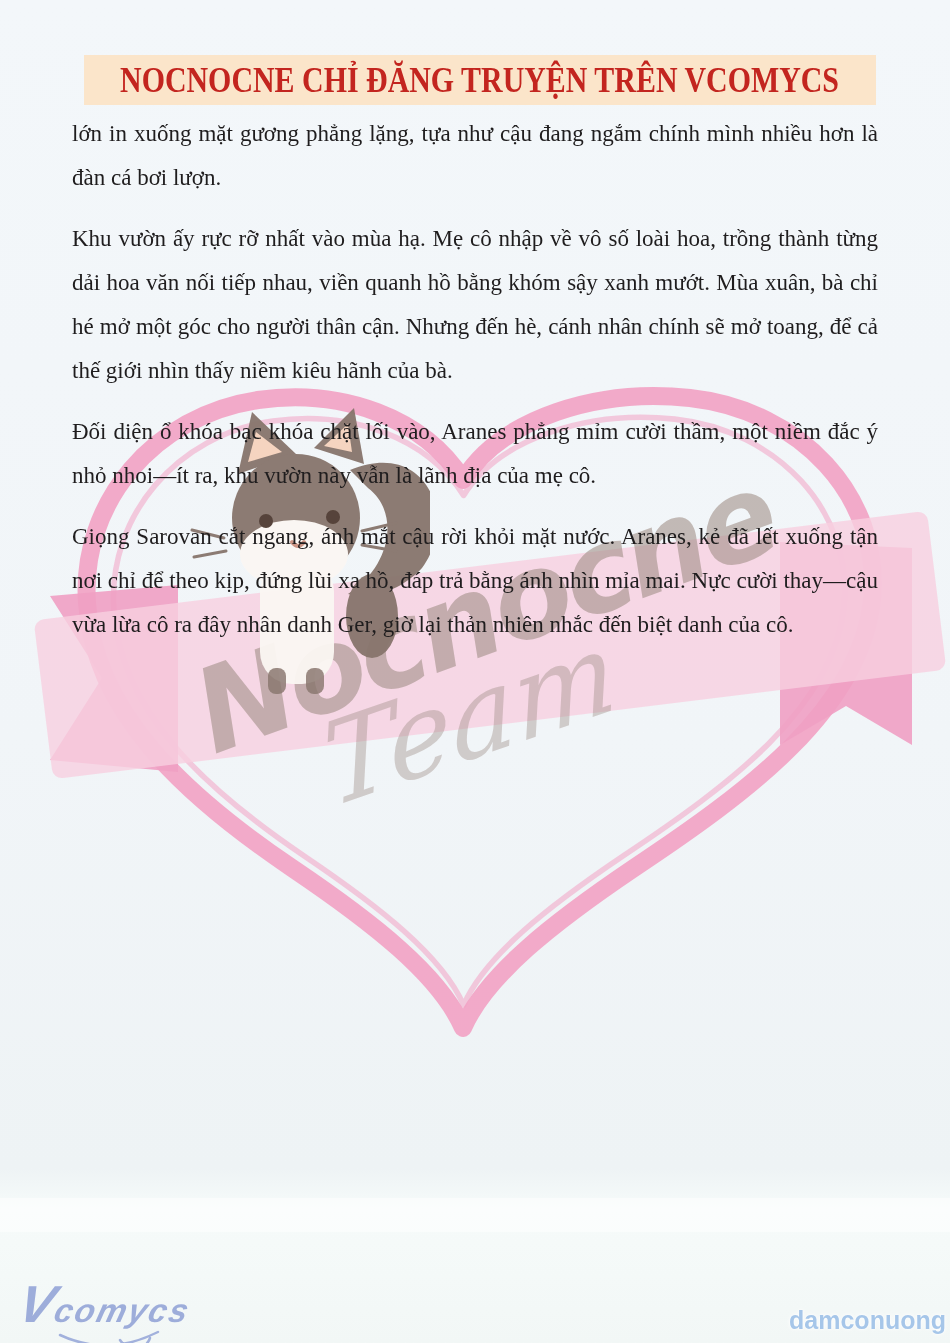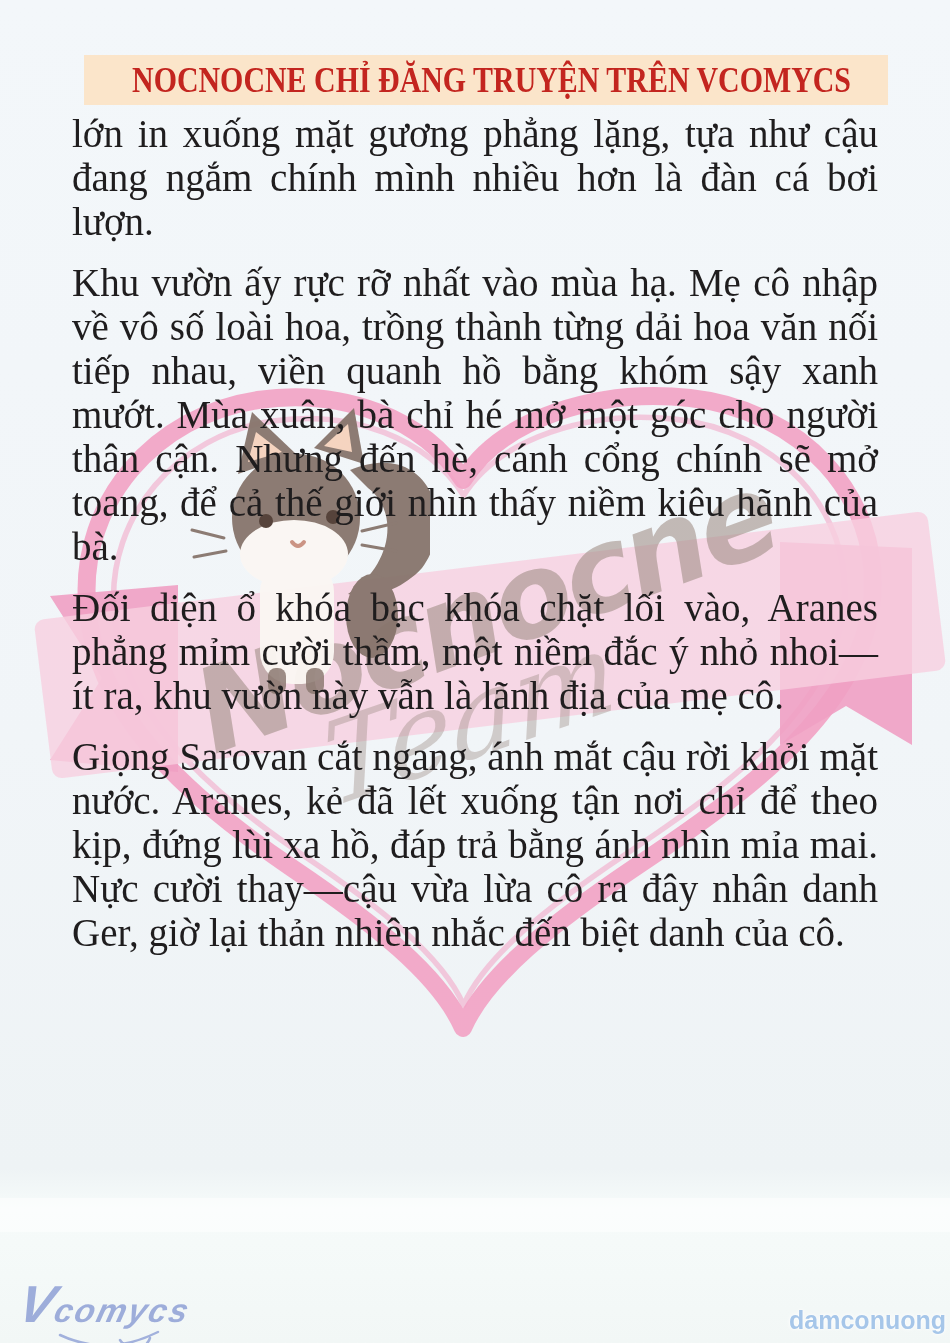--- a/index.html
+++ b/index.html
@@ -20,30 +20,30 @@
   .wm-script{
     position:absolute;left:300px;top:662px;width:340px;text-align:center;z-index:1;
     font-family:"DejaVu Serif","Liberation Serif",serif;font-style:italic;font-weight:400;
     font-size:112px;color:rgba(158,141,132,.40);
     transform:rotate(-19deg) skewX(-12deg);white-space:nowrap;line-height:1;
   }
   .light-band{position:absolute;left:0;top:1198px;width:950px;height:34px;background:rgba(255,255,255,.5);z-index:0;}
   
   .header-banner{
     position:absolute;left:84px;top:55px;width:792px;height:50px;z-index:3;
-    background:#fbe5ca;display:flex;align-items:center;justify-content:center;overflow:hidden;padding-left:12px;
+    background:#fbe5ca;display:flex;align-items:center;justify-content:center;overflow:hidden;
   }
   .header-banner span{
     font-weight:bold;font-size:34px;color:#c3251f;white-space:nowrap;
     transform:scaleX(.88) scaleY(1.08);letter-spacing:0;
   }
   
   .story{position:absolute;left:72px;top:112px;width:806px;z-index:3;color:#1f1d1e;}
   .story p{
-    margin:0 0 17px 0;font-size:39px;line-height:44px;font-weight:500;
+    margin:0 0 17px 0;font-size:23px;line-height:44px;font-weight:500;
     text-align:justify;text-align-last:left;
   }
   
   .vcomycs-logo{
     position:absolute;left:20px;top:1278px;z-index:3;color:#8fa0d6;
     font-family:"Liberation Sans","DejaVu Sans",sans-serif;font-style:italic;font-weight:bold;
     display:flex;align-items:baseline;opacity:.85;
   }
   .vcomycs-logo .logo-v{font-size:52px;transform:skewX(-14deg);line-height:1;}
   .vcomycs-logo .logo-rest{font-size:33px;letter-spacing:2px;transform:skewX(-14deg);line-height:1;}
@@ -120,21 +120,21 @@
   </svg>
 
   <div class="light-band"></div>
 
   <div class="header-banner">
     <span>NOCNOCNE CHỈ ĐĂNG TRUYỆN TRÊN VCOMYCS</span>
   </div>
 
   <div class="story">
       <p>lớn in xuống mặt gương phẳng lặng, tựa như cậu đang ngắm chính mình nhiều hơn là đàn cá bơi lượn.</p>
-      <p>Khu vườn ấy rực rỡ nhất vào mùa hạ. Mẹ cô nhập về vô số loài hoa, trồng thành từng dải hoa văn nối tiếp nhau, viền quanh hồ bằng khóm sậy xanh mướt. Mùa xuân, bà chỉ hé mở một góc cho người thân cận. Nhưng đến hè, cánh cổng chính sẽ mở toang, để cả thế giới nhìn thấy niềm kiêu hãnh của bà.</p>
+      <p>Khu vườn ấy rực rỡ nhất vào mùa hạ. Mẹ cô nhập về vô số loài hoa, trồng thành từng dải hoa văn nối tiếp nhau, viền quanh hồ bằng khóm sậy xanh mướt. Mùa xuân, bà chỉ hé mở một góc cho người thân cận. Nhưng đến hè, cánh nhân chính sẽ mở toang, để cả thế giới nhìn thấy niềm kiêu hãnh của bà.</p>
       <p>Đối diện ổ khóa bạc khóa chặt lối vào, Aranes phẳng mỉm cười thầm, một niềm đắc ý nhỏ nhoi—ít ra, khu vườn này vẫn là lãnh địa của mẹ cô.</p>
       <p>Giọng Sarovan cắt ngang, ánh mắt cậu rời khỏi mặt nước. Aranes, kẻ đã lết xuống tận nơi chỉ để theo kịp, đứng lùi xa hồ, đáp trả bằng ánh nhìn mỉa mai. Nực cười thay—cậu vừa lừa cô ra đây nhân danh Ger, giờ lại thản nhiên nhắc đến biệt danh của cô.</p>
     </div>
 
   <div class="vcomycs-logo">
     <span class="logo-v">V</span>
       <span class="logo-rest">comycs</span>
   </div>
   <svg class="logo-flourish" width="110" height="22" viewBox="0 0 110 22" aria-hidden="true">
     <path d="M2 5 C 34 20, 68 18, 100 2 M 62 10 C 70 22, 88 20, 92 8" stroke="#8fa0d6" stroke-width="2.5" fill="none" stroke-linecap="round"></path>

